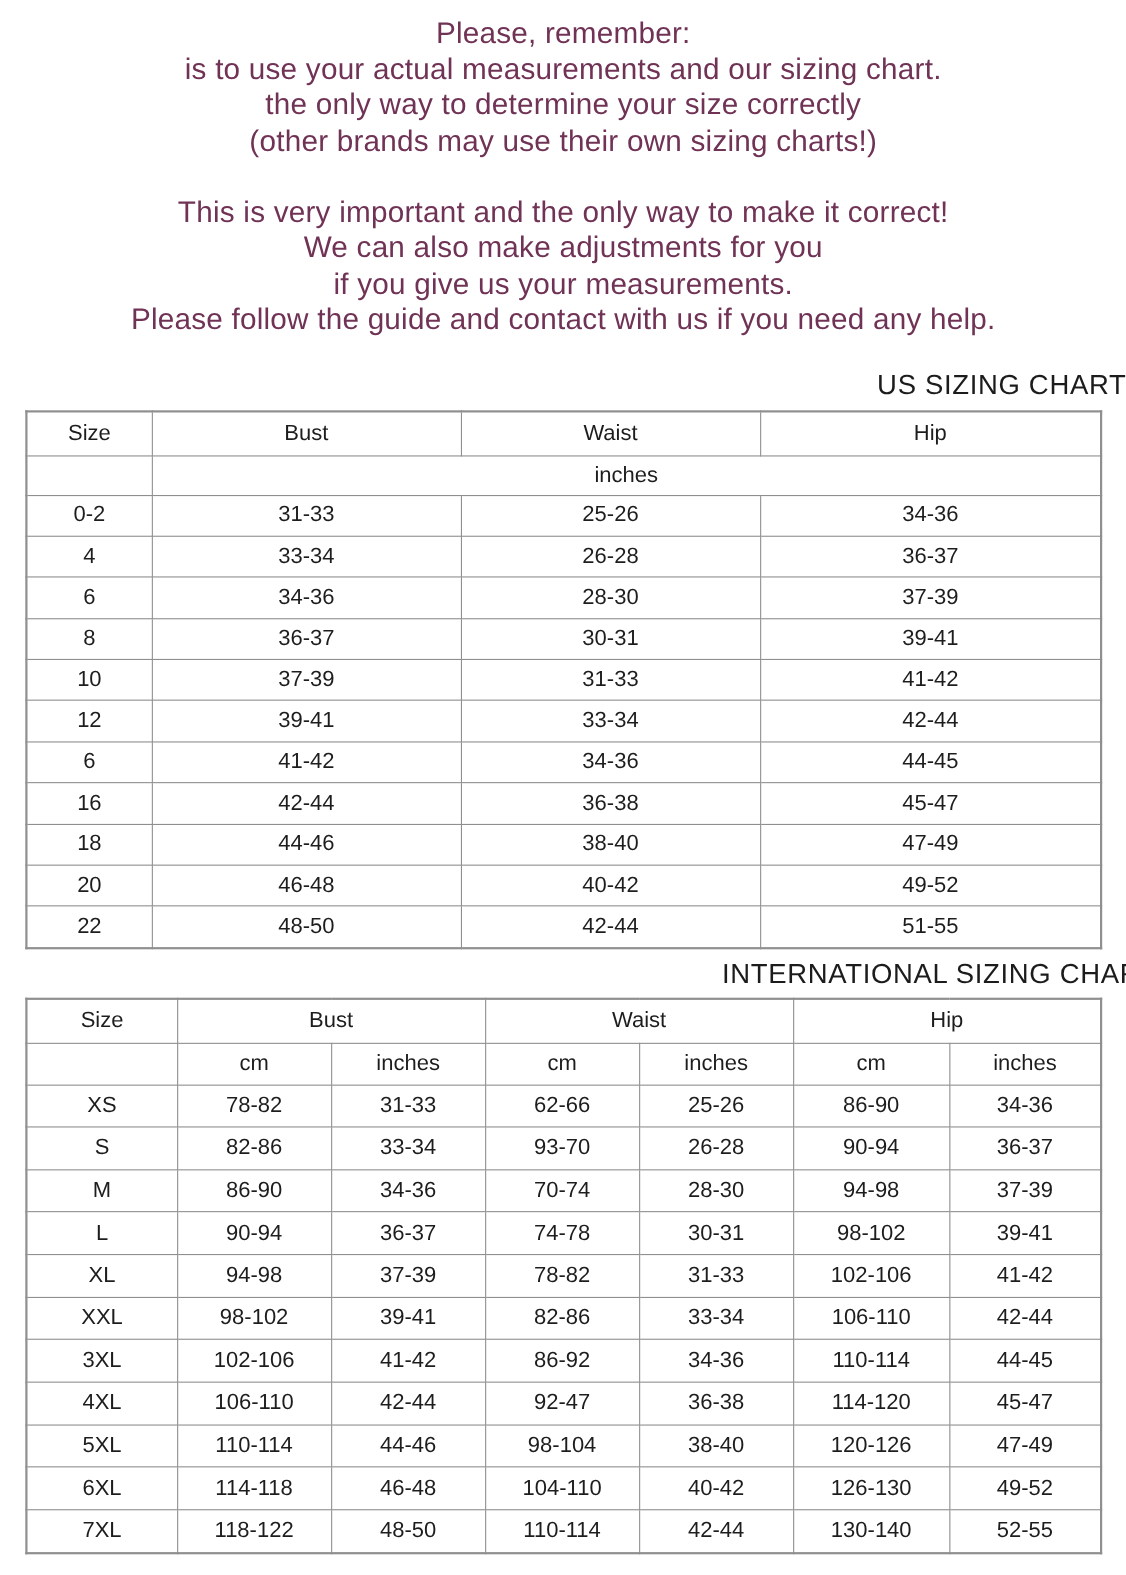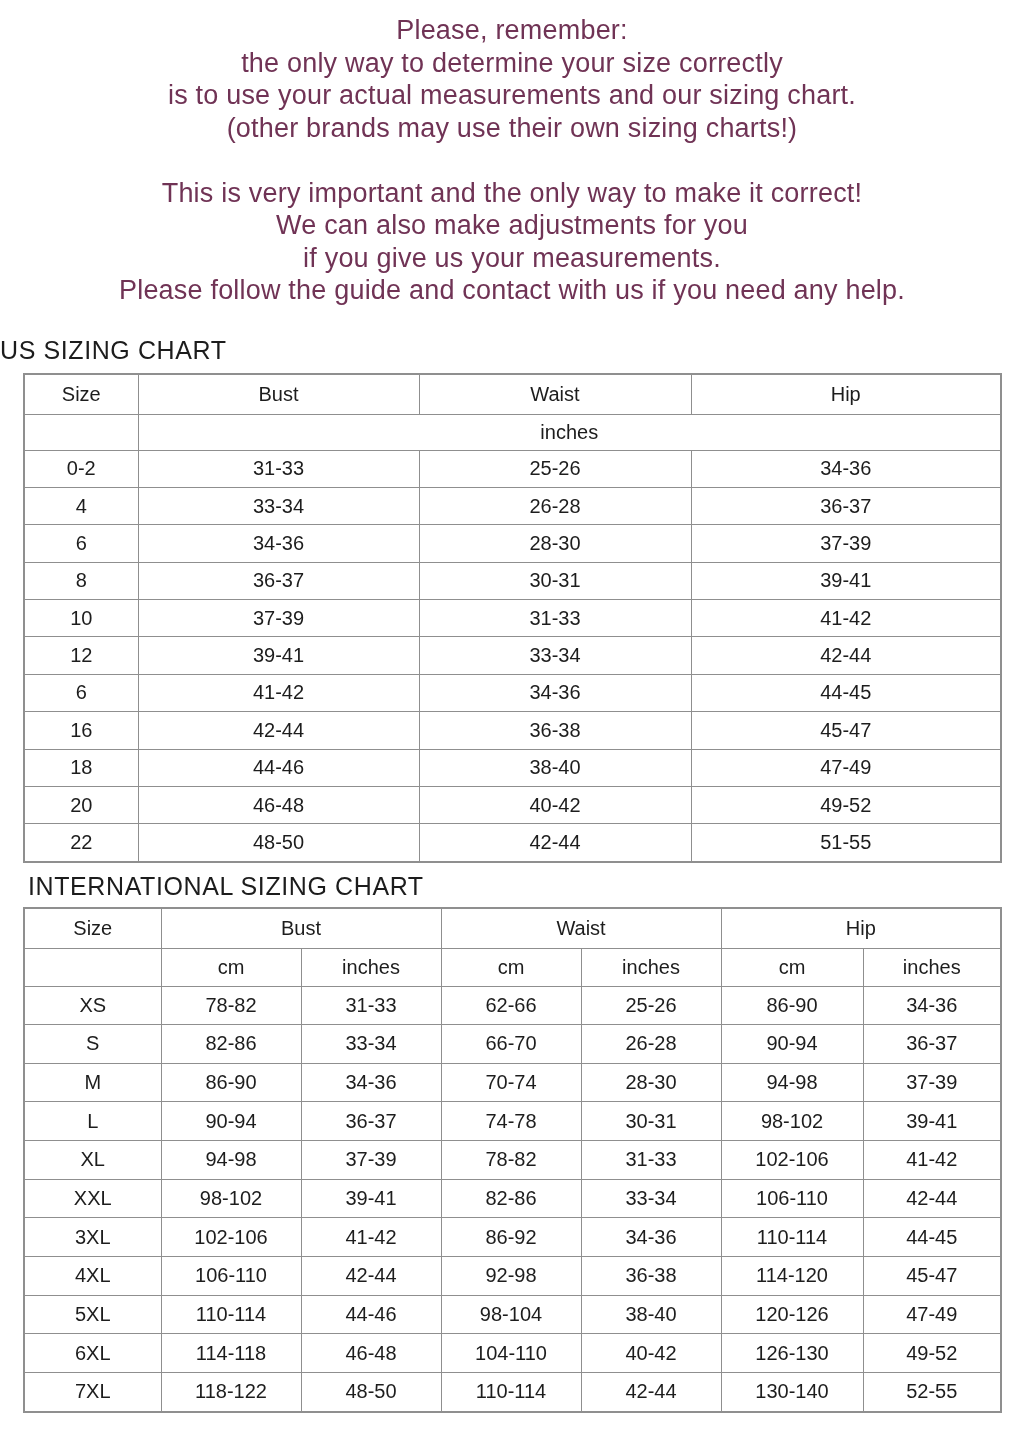--- a/index.html
+++ b/index.html
@@ -23,21 +23,21 @@
     color: #703355;
     font-size: 27px;
     line-height: 32.5px;
     font-weight: 400;
     letter-spacing: 0.2px;
   }
   .chart-title {
     position: absolute;
     left: 0;
     width: 1024px;
-    text-align: left;
+    text-align: right;
     color: #1c1c1c;
     font-size: 25px;
     letter-spacing: 0.6px;
     white-space: nowrap;
   }
   #us-title   { top: 336px; }
   #intl-title { top: 872px; padding-left: 28px; }
 
   table.sizing {
     position: absolute;
@@ -67,22 +67,22 @@
   #us-table tr.head-row  { height: 40px; }
   #us-table tr.unit-row  { height: 36px; }
   #intl-table tr.head-row { height: 40px; }
   #intl-table tr.sub-row  { height: 38px; margin-top: 12px; }
 </style>
 </head>
 <body>
 
 <div class="intro">
     <div>Please, remember:</div>
+    <div>is to use your actual measurements and our sizing chart.</div>
     <div>the only way to determine your size correctly</div>
-    <div>is to use your actual measurements and our sizing chart.</div>
     <div>(other brands may use their own sizing charts!)</div>
     <div>&nbsp;</div>
     <div>This is very important and the only way to make it correct!</div>
     <div>We can also make adjustments for you</div>
     <div>if you give us your measurements.</div>
     <div>Please follow the guide and contact with us if you need any help.</div>
   </div>
 
 <div id="us-title" class="chart-title">US SIZING CHART</div>
 
@@ -211,21 +211,21 @@
         <td>31-33</td>
         <td>62-66</td>
         <td>25-26</td>
         <td>86-90</td>
         <td>34-36</td>
       </tr>
       <tr>
         <td>S</td>
         <td>82-86</td>
         <td>33-34</td>
-        <td>66-70</td>
+        <td>93-70</td>
         <td>26-28</td>
         <td>90-94</td>
         <td>36-37</td>
       </tr>
       <tr>
         <td>M</td>
         <td>86-90</td>
         <td>34-36</td>
         <td>70-74</td>
         <td>28-30</td>
@@ -265,21 +265,21 @@
         <td>41-42</td>
         <td>86-92</td>
         <td>34-36</td>
         <td>110-114</td>
         <td>44-45</td>
       </tr>
       <tr>
         <td>4XL</td>
         <td>106-110</td>
         <td>42-44</td>
-        <td>92-98</td>
+        <td>92-47</td>
         <td>36-38</td>
         <td>114-120</td>
         <td>45-47</td>
       </tr>
       <tr>
         <td>5XL</td>
         <td>110-114</td>
         <td>44-46</td>
         <td>98-104</td>
         <td>38-40</td>

